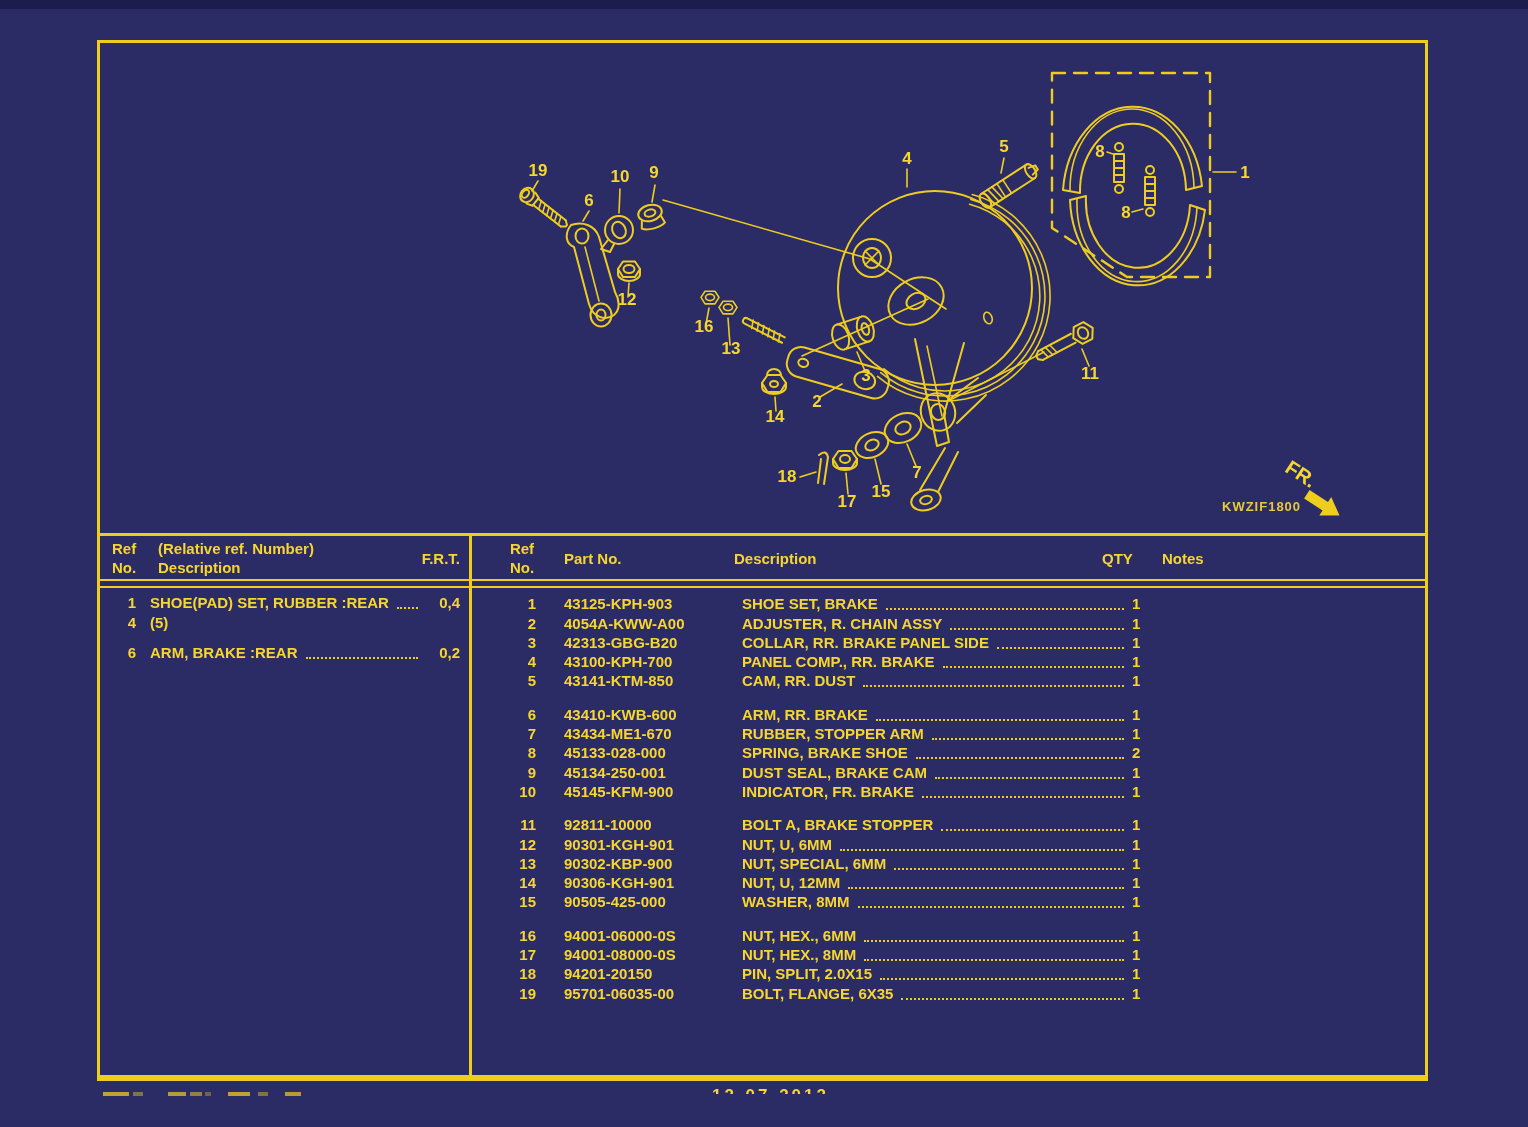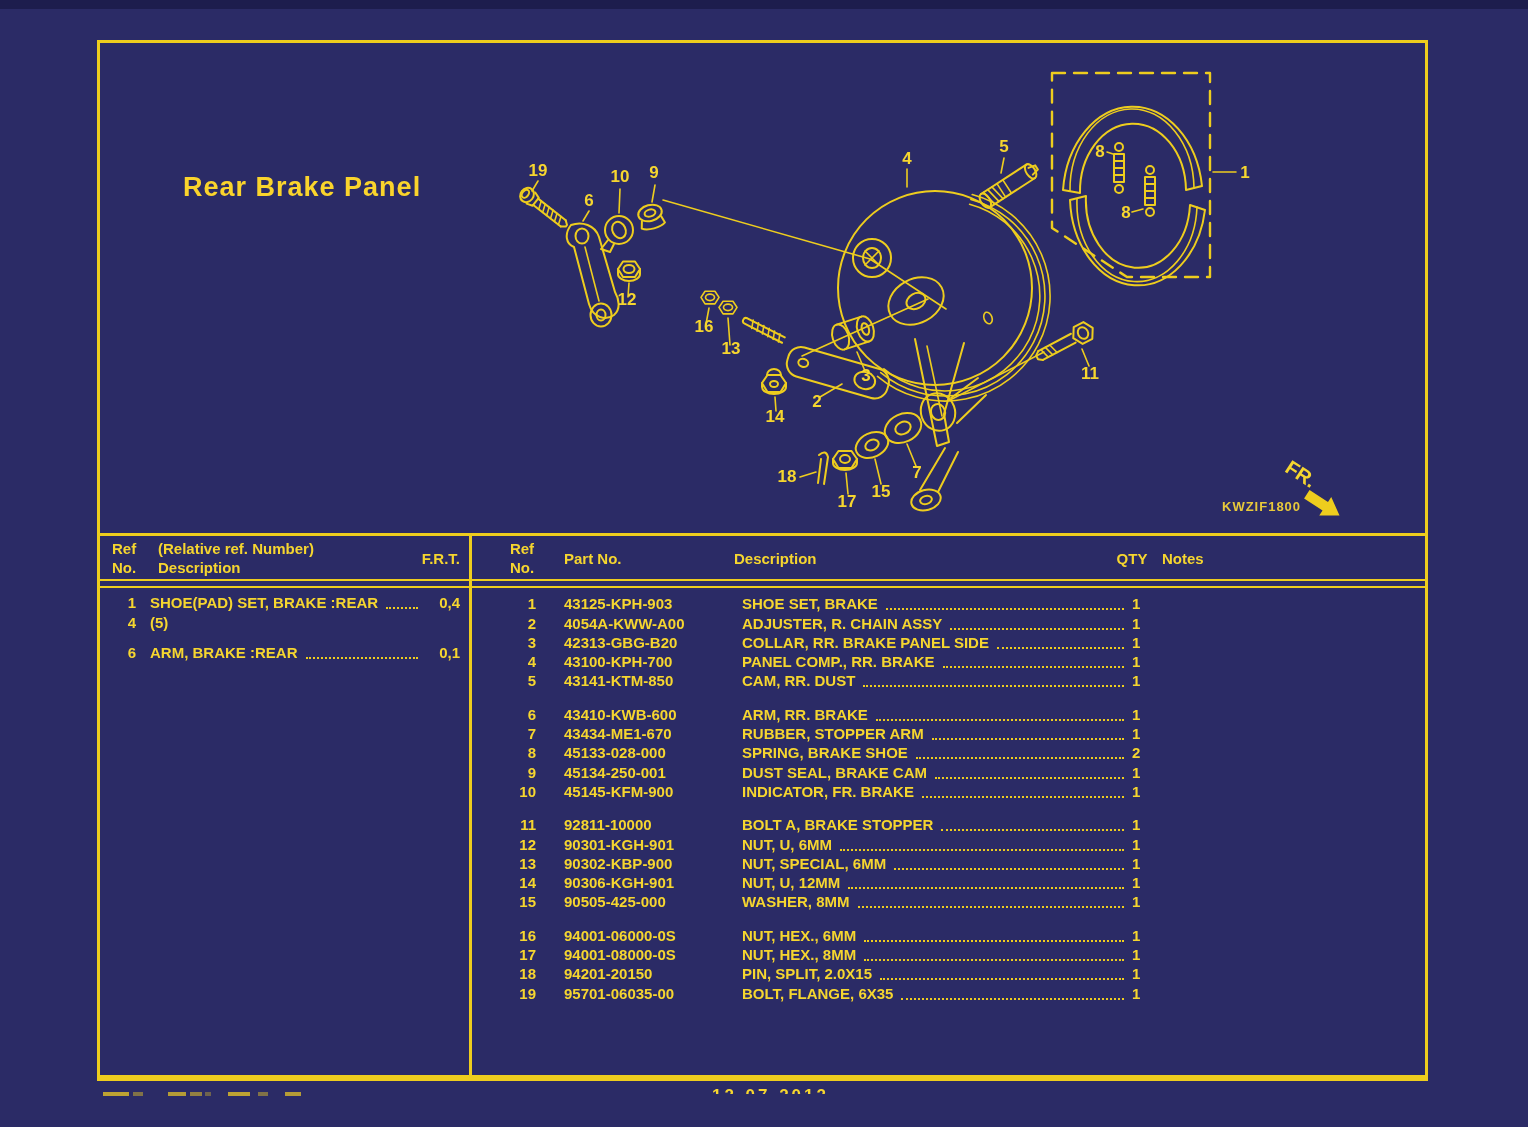--- a/index.html
+++ b/index.html
@@ -52,21 +52,20 @@
   }
   .frag { position:absolute; height:4px; background:#D8B92A; top:1092px; }
 </style>
 </head>
 <body>
 
 <div class="abs top-strip"></div>
 <div class="abs page-border"></div>
 
 <div class="abs title-block">
-  <div class="title-name">Rear Brake Panel</div>
 </div>
 
 <svg class="abs diagram" viewBox="100 43 1328 490">
 
   <g>
     <polyline class="ln thin" points="663,200 870,259 946,309"></polyline>
     <line class="ln thin" x1="802" y1="356" x2="928" y2="299"></line>
     <line class="ln thin" x1="950" y1="400" x2="1044" y2="352"></line>
   </g>
 
@@ -297,45 +296,45 @@
   </div>
   <div style="margin-left:8px;">
     <div>(Relative ref. Number)</div>
     <div>Description</div>
   </div>
   <div style="margin-left:auto; align-self:center;">F.R.T.</div>
 </div>
 <div class="abs tbl lt-rows" style="left:114px; top:592px; width:346px;">
     <div class="lt-row">
       <span class="cell" style="width: 22px; text-align: right;">1</span>
-      <span class="cell" style="margin-left: 14px;">SHOE(PAD) SET, BRAKE :REAR</span>
+      <span class="cell" style="margin-left: 14px;">SHOE(PAD) SET, RUBBER :REAR</span>
       <span class="dots"></span>
       <span class="cell" style="width: 34px; text-align: right;">0,4</span>
     </div>
     <div class="lt-row">
       <span class="cell" style="width: 22px; text-align: right;">4</span>
       <span class="cell" style="margin-left: 14px;">(5)</span>
     </div>
     <div class="lt-spacer"></div>
     <div class="lt-row">
       <span class="cell" style="width: 22px; text-align: right;">6</span>
       <span class="cell" style="margin-left: 14px;">ARM, BRAKE :REAR</span>
       <span class="dots"></span>
-      <span class="cell" style="width: 34px; text-align: right;">0,1</span>
+      <span class="cell" style="width: 34px; text-align: right;">0,2</span>
     </div>
   </div>
 
 <div class="abs tbl rt-head" style="left:496px; top:539px; width:916px;">
   <div style="width:52px; text-align:center;">
     <div>Ref</div>
     <div>No.</div>
   </div>
   <div style="width:170px; margin-left:16px; align-self:center;">Part No.</div>
   <div style="flex:1; align-self:center;">Description</div>
-  <div style="width:60px; text-align:center; align-self:center;">QTY</div>
+  <div style="width:60px; align-self:center;">QTY</div>
   <div style="width:250px; text-align:left; align-self:center;">Notes</div>
 </div>
 <div class="abs tbl rt-rows" style="left:492px; top:594px; width:920px;">
     <div class="rt-row">
       <span class="cell" style="width: 44px; text-align: right;">1</span>
       <span class="cell" style="margin-left: 28px; width: 178px;">43125-KPH-903</span>
       <span class="cell">SHOE SET, BRAKE</span>
       <span class="dots"></span>
       <span class="cell" style="width: 40px;">1</span>
       <span class="cell" style="width: 240px;"></span>

